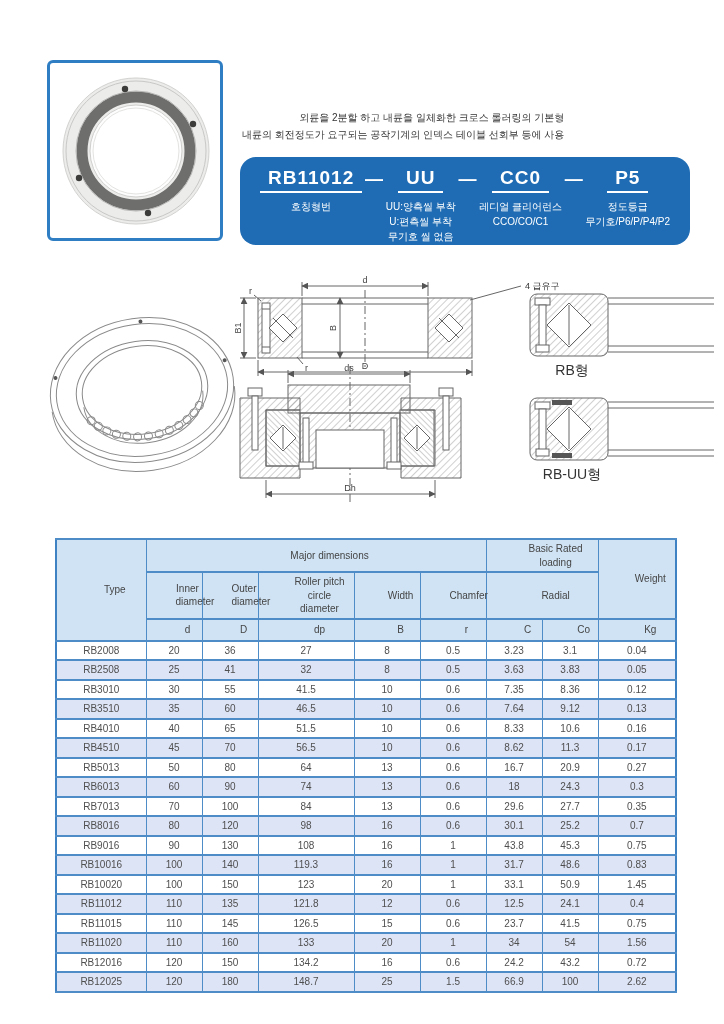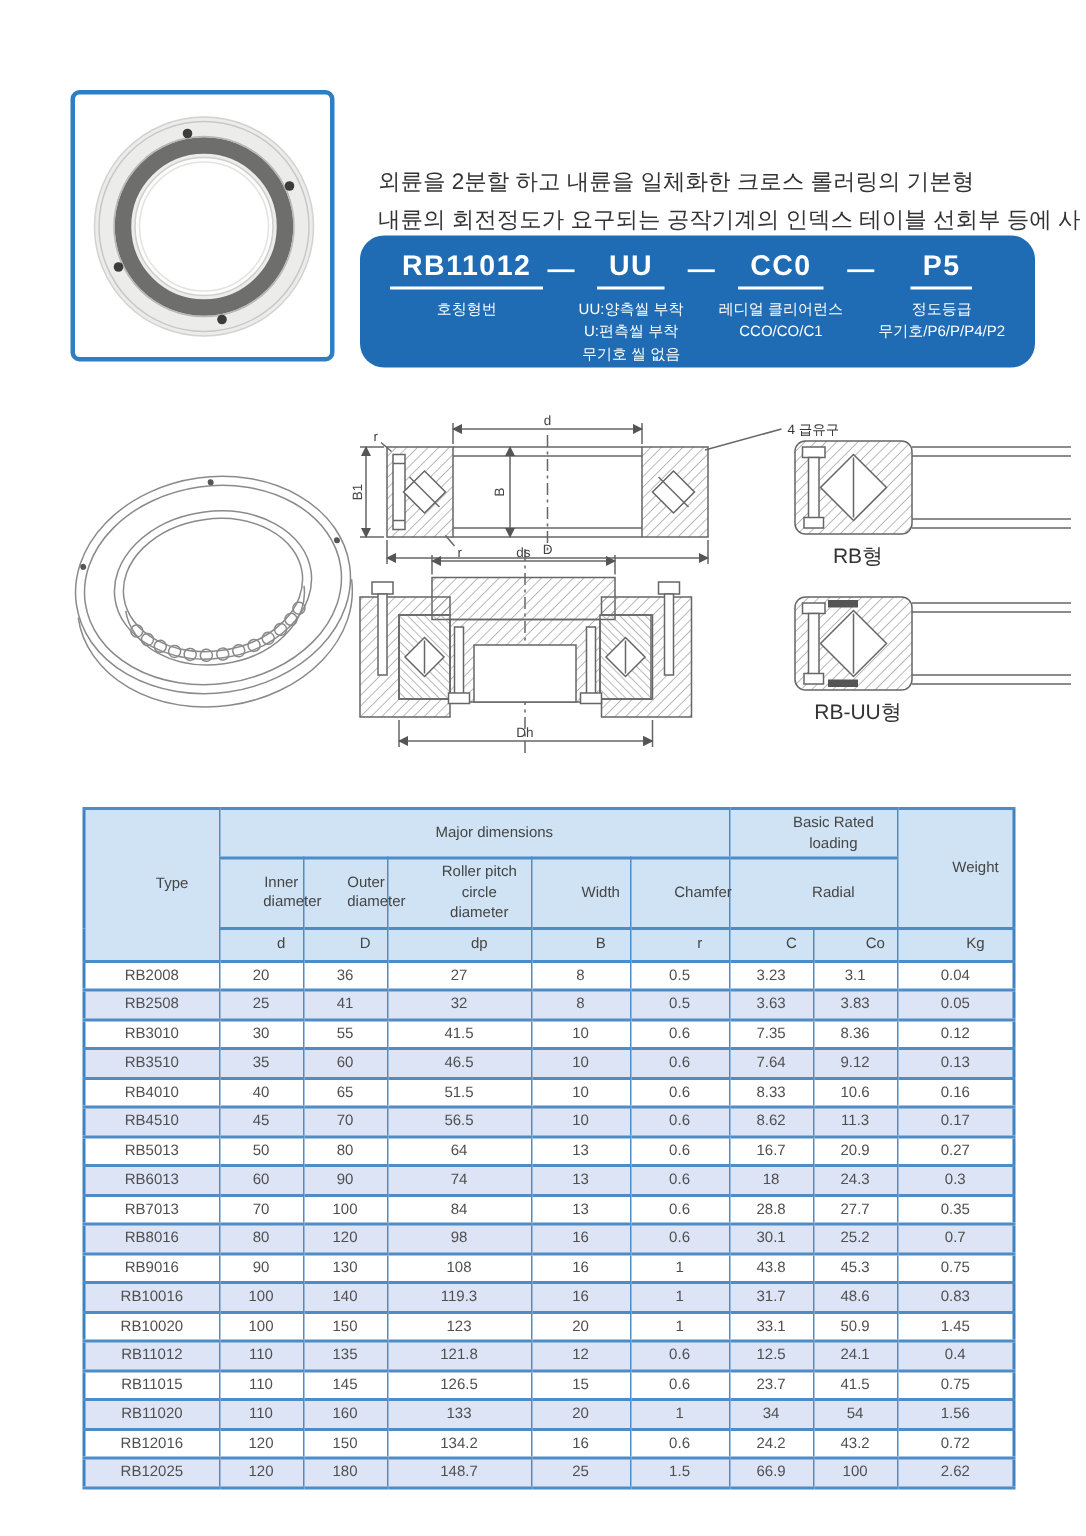--- a/index.html
+++ b/index.html
@@ -14,22 +14,22 @@
   
   .photo-box {
     position:absolute; left:47px; top:60px; width:176px; height:181px;
     border:3px solid #2f7ec4; border-radius:6px; background:#fff;
   }
 
   
   .title-row { position:absolute; left:240px; top:56px; white-space:nowrap; }
   .series-code { font-size:42px; font-weight:bold; color:#1c72c2; letter-spacing:0; }
   .subtitle { font-size:27px; color:#1c72c2; margin-left:10px; font-weight:400; }
-  .desc { position:absolute; left:252px; top:110px; font-size:15px; color:#333;
-          line-height:1.65; }
+  .desc { position:absolute; left:242px; top:110px; font-size:10px; color:#333;
+          line-height:1.65;text-align:right; }
 
   
   .banner {
     position:absolute; left:240px; top:157px; width:450px; height:88px;
     background:#1f6cb4; border-radius:16px; color:#fff;
     display:flex; align-items:flex-start; justify-content:space-between;
     padding:11px 20px 6px 20px;
   }
   .seg { display:flex; flex-direction:column; align-items:center; }
   .seg-code { font-size:19px; font-weight:bold; letter-spacing:1px;
@@ -386,21 +386,21 @@
           <td>24.3</td>
           <td>0.3</td>
         </tr>
         <tr>
           <td>RB7013</td>
           <td>70</td>
           <td>100</td>
           <td>84</td>
           <td>13</td>
           <td>0.6</td>
-          <td>28.8</td>
+          <td>29.6</td>
           <td>27.7</td>
           <td>0.35</td>
         </tr>
         <tr class="alt">
           <td>RB8016</td>
           <td>80</td>
           <td>120</td>
           <td>98</td>
           <td>16</td>
           <td>0.6</td>

